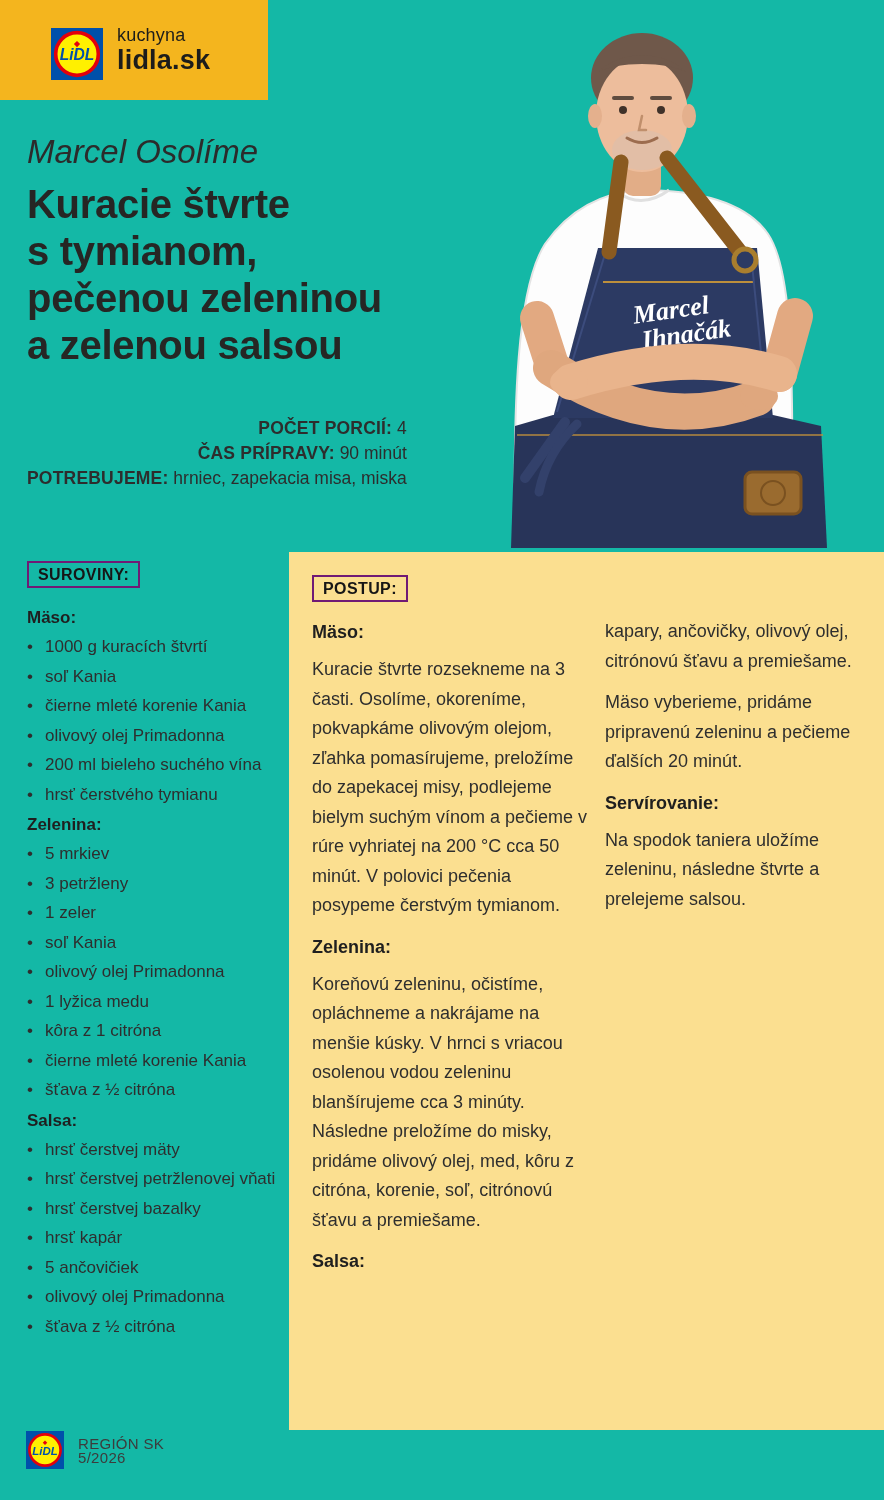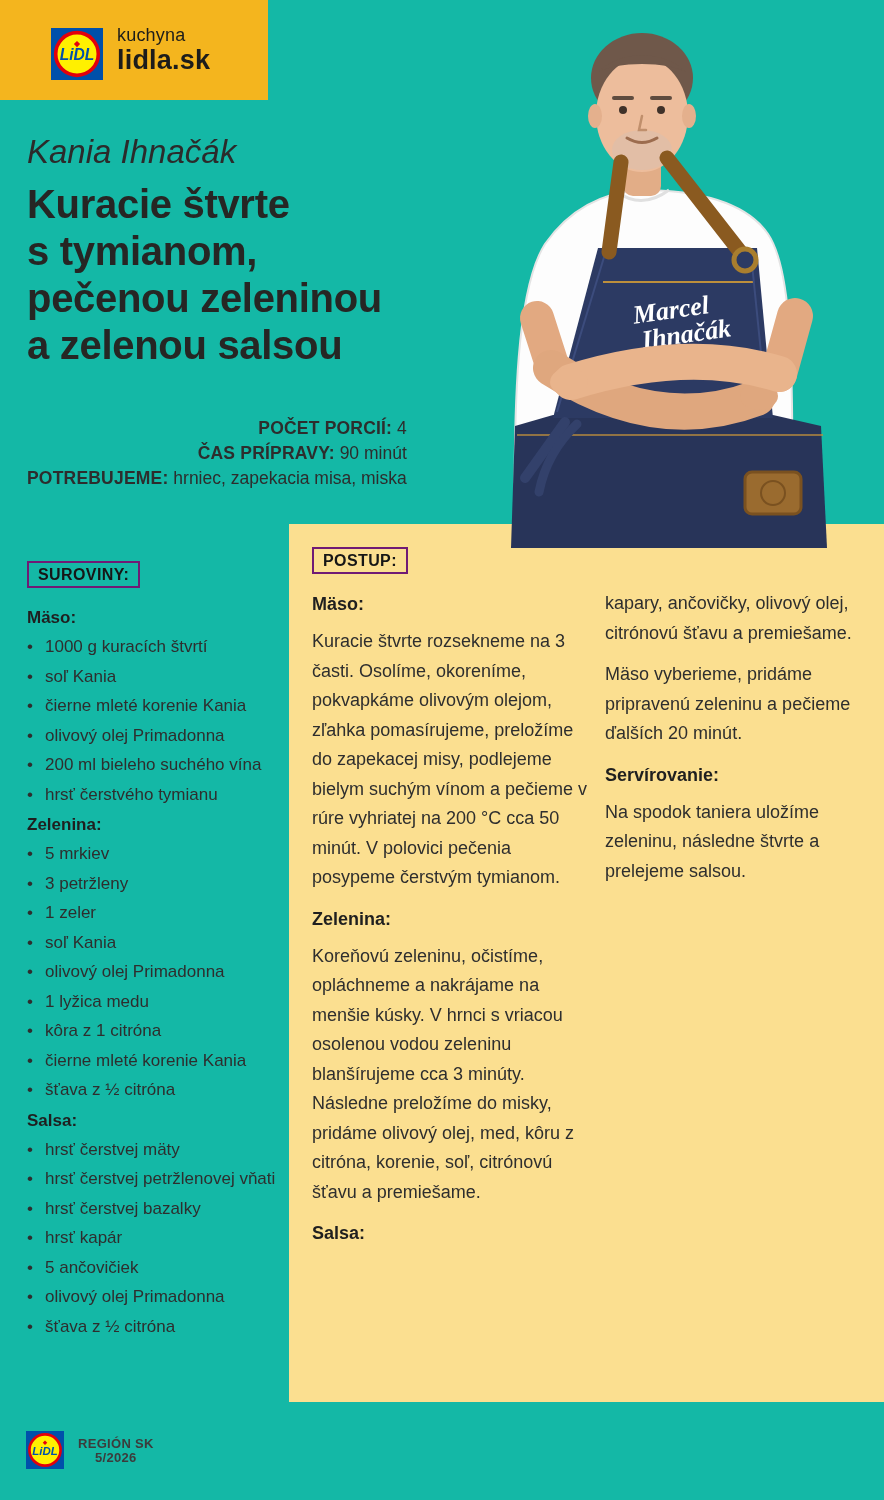--- a/index.html
+++ b/index.html
@@ -31,35 +31,35 @@
   }
   
   .ingredients{position:absolute;left:27px;top:561px;width:258px;}
   .ing-sections{margin-top:15px;}
   .ing-section-title{font-weight:bold;font-size:17px;line-height:29px;margin-top:1px;color:#1f1f1f;}
   .ing-item{display:flex;font-size:17px;line-height:29.5px;color:#2e2e2e;}
   .ing-bullet{width:18px;flex:0 0 18px;color:#2e2e2e;}
   .ing-text{flex:1;}
   
   .steps-box{
-    position:absolute;left:289px;top:524px;width:595px;height:878px;
+    position:absolute;left:289px;top:552px;width:595px;height:878px;
     background:#FBDF90;box-sizing:border-box;padding:23px 24px 0 23px;
   }
   .steps-columns{display:flex;margin-top:15px;}
   .steps-col1{width:277px;flex:0 0 277px;}
   .steps-colgap{width:16px;flex:0 0 16px;}
   .steps-col2{flex:1;}
   .step-title{font-weight:bold;font-size:18px;line-height:29px;margin:1px 0 8px;color:#1f1f1f;}
   .step-para{font-size:18px;line-height:29.5px;margin:0 0 12px;color:#2e2e2e;}
   
   .photo{position:absolute;left:505px;top:20px;width:379px;height:528px;z-index:2;}
   
   .lidl-logo.footer{left:26px;top:1431px;width:38px;height:38px;}
-  .footer-text{position:absolute;left:78px;top:1437px;font-size:13px;font-weight:bold;
-    line-height:13.5px;color:#3c3c3c;letter-spacing:.3px;text-align:center;}
+  .footer-text{position:absolute;left:78px;top:1437px;font-size:15px;font-weight:normal;
+    line-height:13.5px;color:#3c3c3c;letter-spacing:.3px;}
 </style>
 </head>
 <body>
 
 <div class="page">
 
   <div class="brand-box">
     <svg class="lidl-logo top" viewBox="0 0 100 100">
       <rect x="0" y="0" width="100" height="100" fill="#0050AA"></rect>
       <circle cx="50" cy="50" r="41" fill="#FFF000" stroke="#E3000B" stroke-width="7"></circle>
@@ -121,21 +121,21 @@
 
     <path d="M46 348 Q152 416 252 378" stroke="#dfa77e" stroke-width="36" fill="none" stroke-linecap="round"></path>
     <ellipse cx="254" cy="376" rx="19" ry="14" fill="#dfa77e"></ellipse>
     <path d="M274 354 Q182 326 66 362" stroke="#e9b48c" stroke-width="36" fill="none" stroke-linecap="round"></path>
     <ellipse cx="64" cy="362" rx="19" ry="14" fill="#e9b48c"></ellipse>
 
     <rect x="240" y="452" width="56" height="42" rx="7" fill="#9a6b2f" stroke="#7a5120" stroke-width="3"></rect>
     <circle cx="268" cy="473" r="12" fill="none" stroke="#7a5120" stroke-width="2"></circle>
   </svg>
 
-  <div class="author">Kania Ihnačák</div>
+  <div class="author">Marcel Osolíme</div>
   <h1 class="recipe-title" style="margin:0;">Kuracie štvrte
 s tymianom,
 pečenou zeleninou
 a zelenou salsou</h1>
 
   <div class="info-list">
       <div class="info-line"><span class="info-label">POČET PORCIÍ:</span><span class="info-value"> 4</span></div>
       <div class="info-line"><span class="info-label">ČAS PRÍPRAVY:</span><span class="info-value"> 90 minút</span></div>
       <div class="info-line"><span class="info-label">POTREBUJEME:</span><span class="info-value"> hrniec, zapekacia misa, miska</span></div>
     </div>

